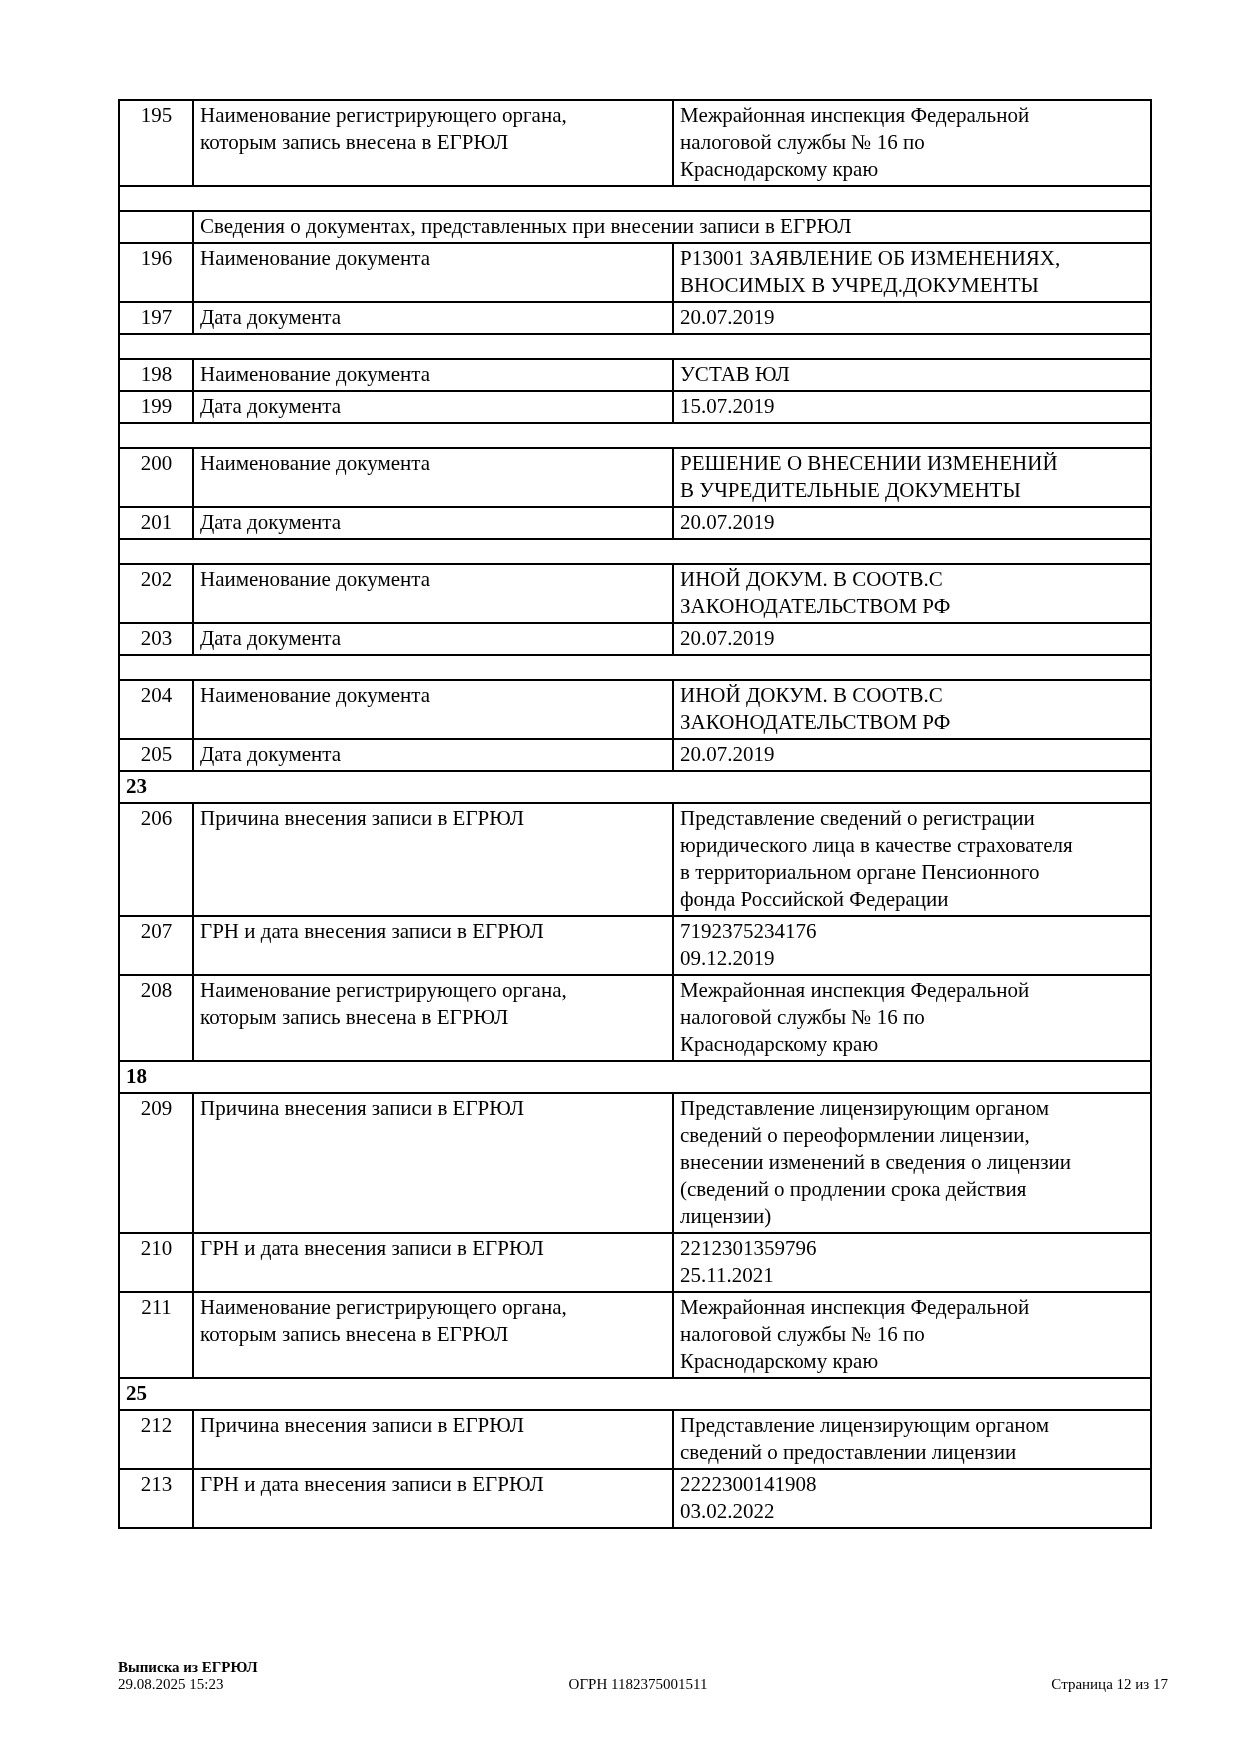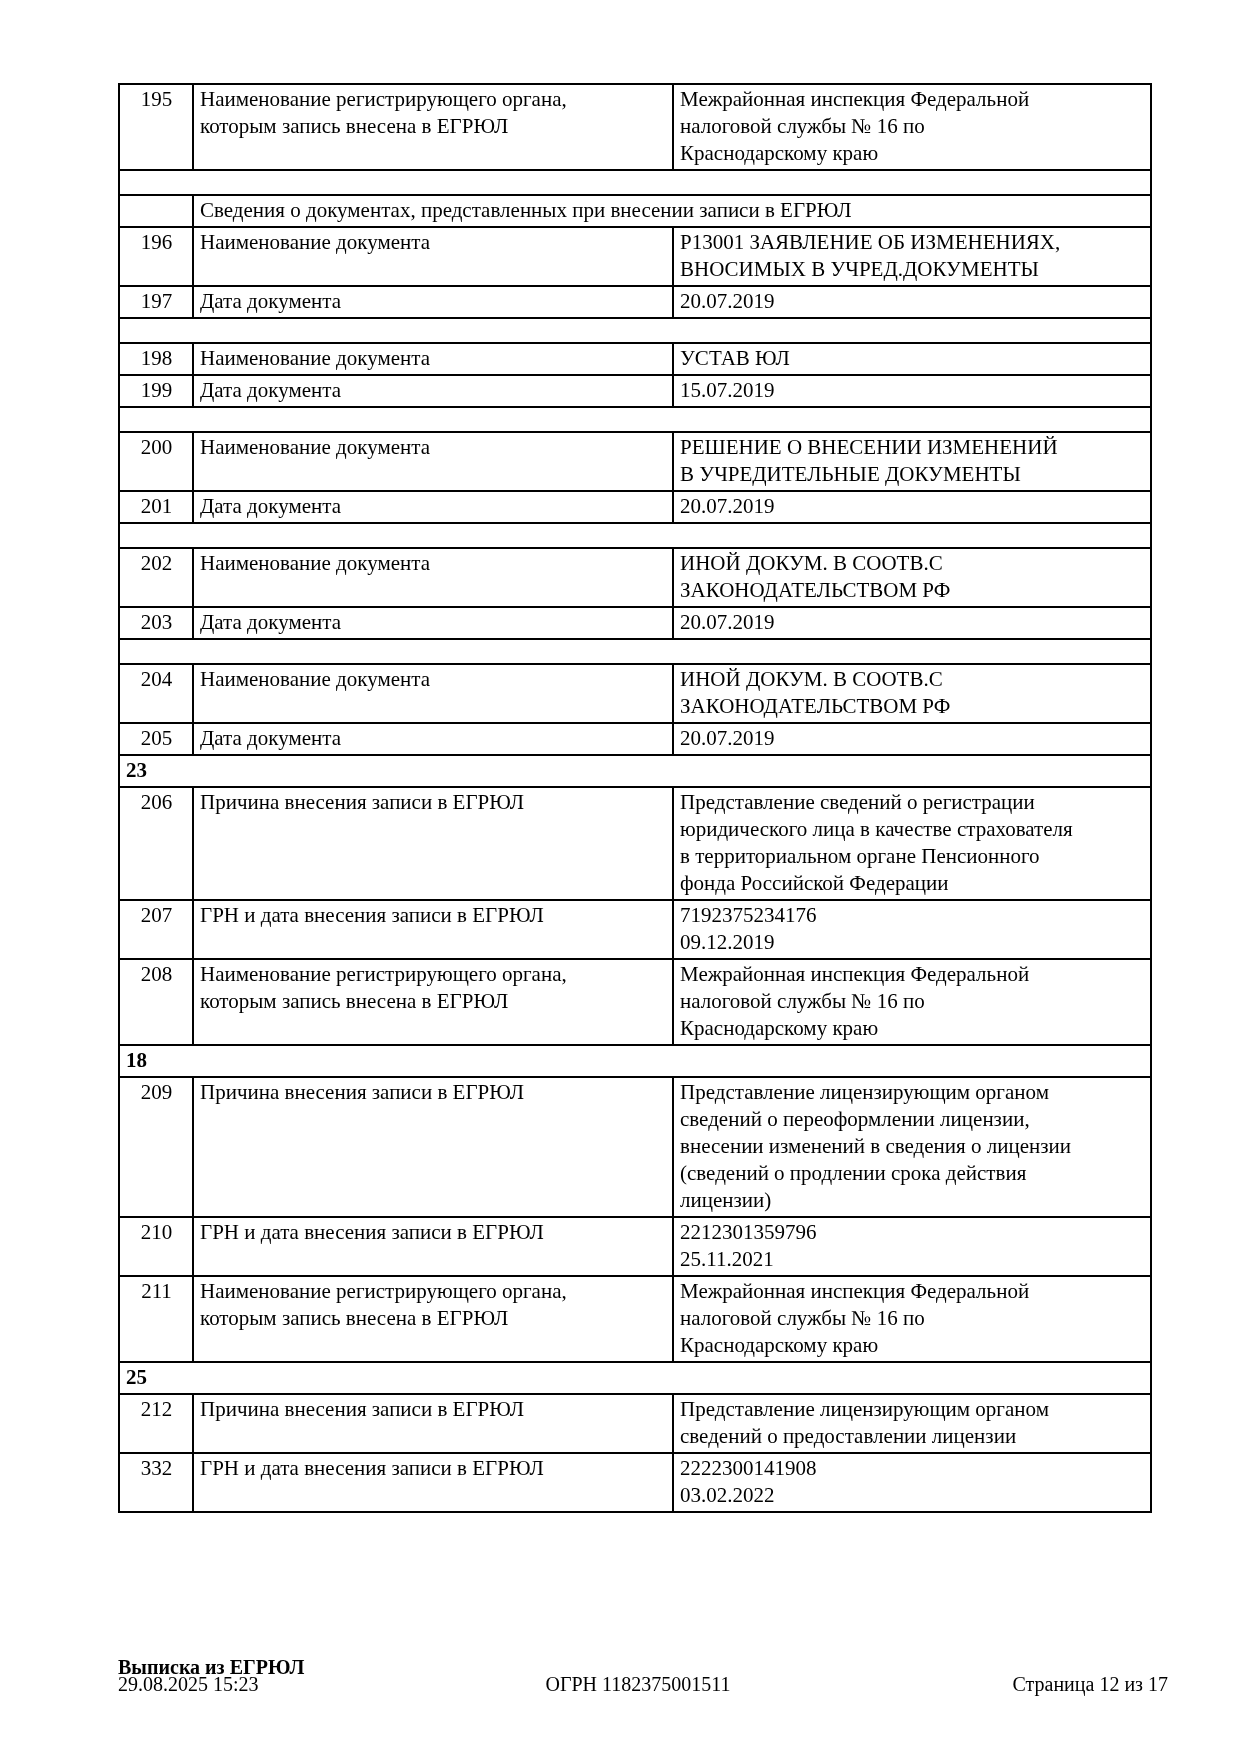--- a/index.html
+++ b/index.html
@@ -14,21 +14,21 @@
   }
   .page {
     position: absolute;
     left: 0; top: 0;
     width: 1240px; height: 1755px;
     background: #ffffff;
   }
   table.egrul-table {
     position: absolute;
     left: 118px;
-    top: 83px;
+    top: 99px;
     width: 1032px;
     border-collapse: collapse;
     table-layout: fixed;
   }
   table.egrul-table td {
     border: 2px solid #000000;
     font-size: 21px;
     line-height: 27px;
     vertical-align: top;
     padding: 1px 5px 2px 6px;
@@ -45,21 +45,21 @@
     padding: 0;
   }
   td.section {
     font-weight: bold;
   }
   .footer {
     position: absolute;
     left: 118px;
     top: 1659px;
     width: 1032px;
-    font-size: 20px;
+    font-size: 15px;
     line-height: 17px;
   }
   .footer-title { font-weight: bold; }
   .footer-center {
     position: absolute;
     top: 17px;
     left: 4px;
     width: 100%;
     text-align: center;
   }
@@ -217,21 +217,21 @@
         <tr>
           <td colspan="3" class="section">25</td>
         </tr>
         <tr>
           <td class="num">212</td>
           <td class="label">Причина внесения записи в ЕГРЮЛ</td>
           <td class="value">Представление лицензирующим органом
 сведений о предоставлении лицензии</td>
         </tr>
         <tr>
-          <td class="num">332</td>
+          <td class="num">213</td>
           <td class="label">ГРН и дата внесения записи в ЕГРЮЛ</td>
           <td class="value">2222300141908
 03.02.2022</td>
         </tr>
       </tbody>
   </table>
 
   <div class="footer">
     <div class="footer-left">
       <div class="footer-title">Выписка из ЕГРЮЛ</div>

